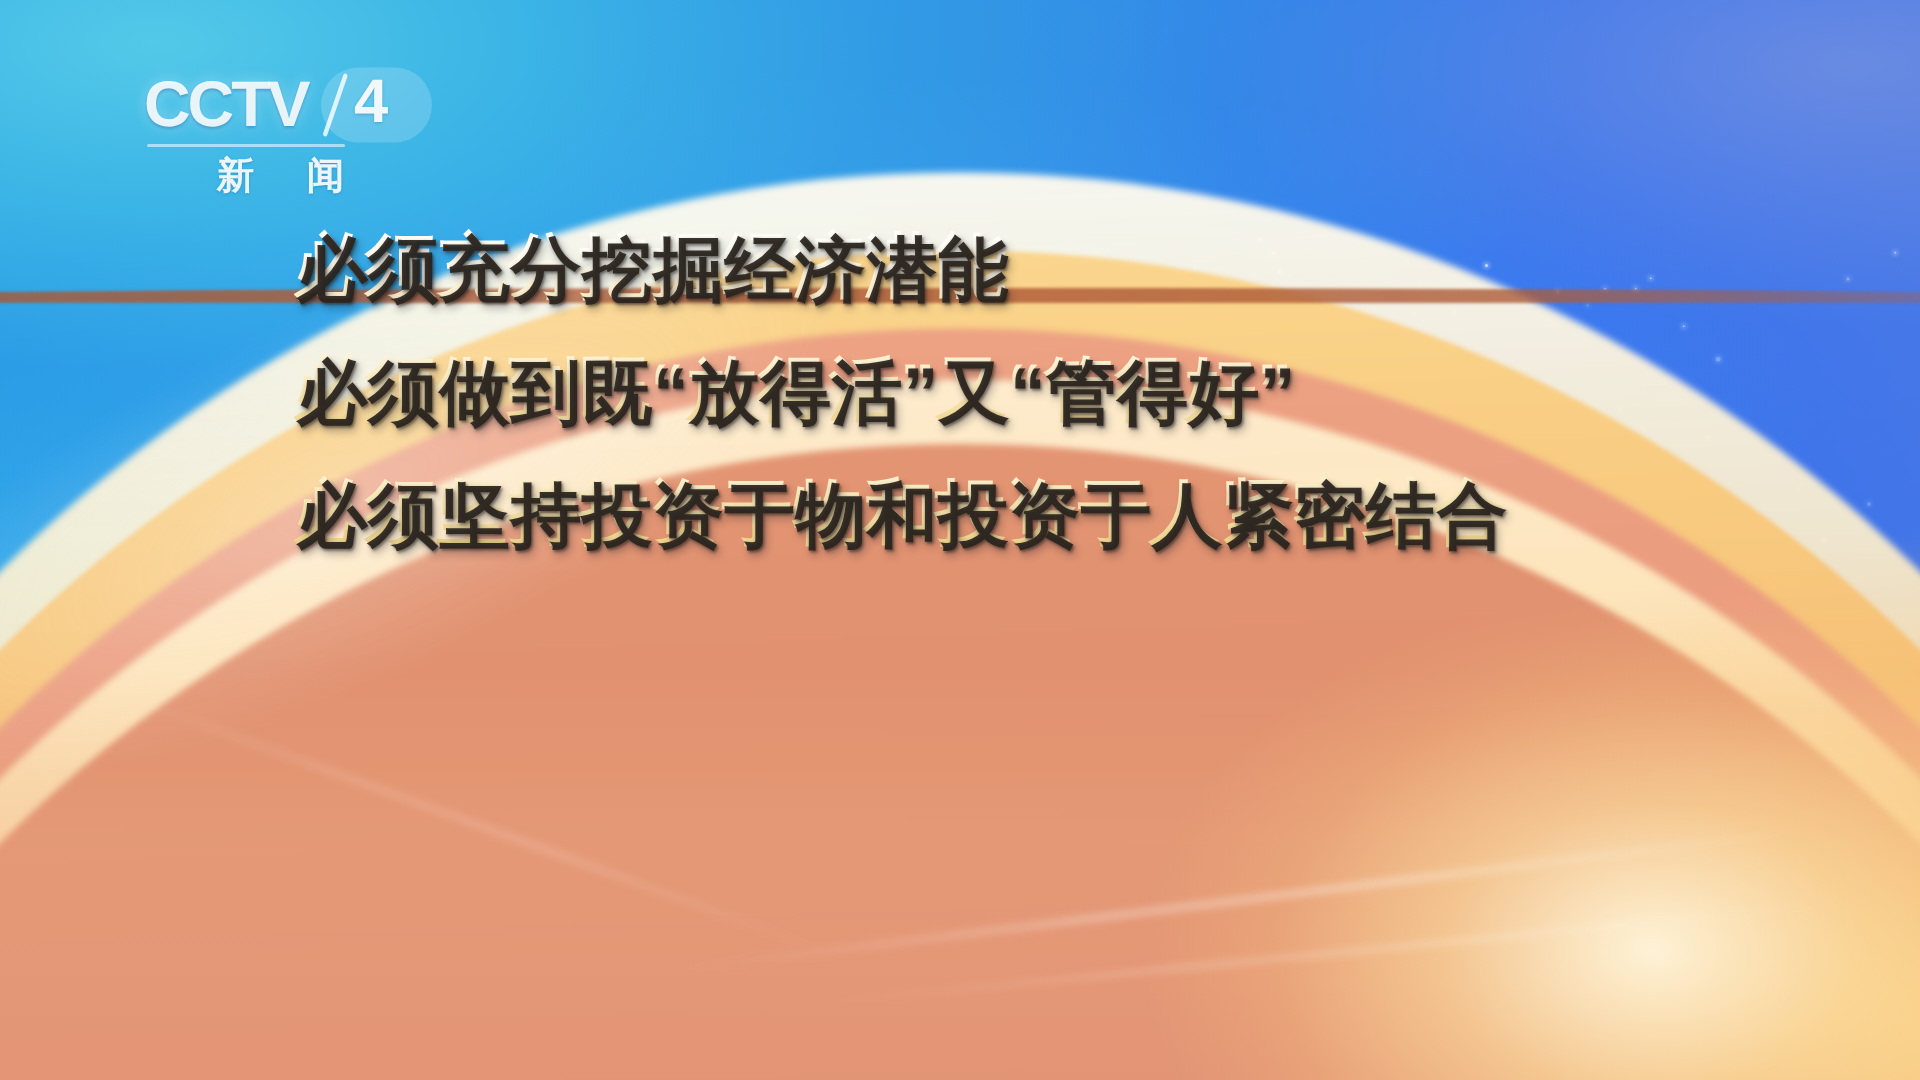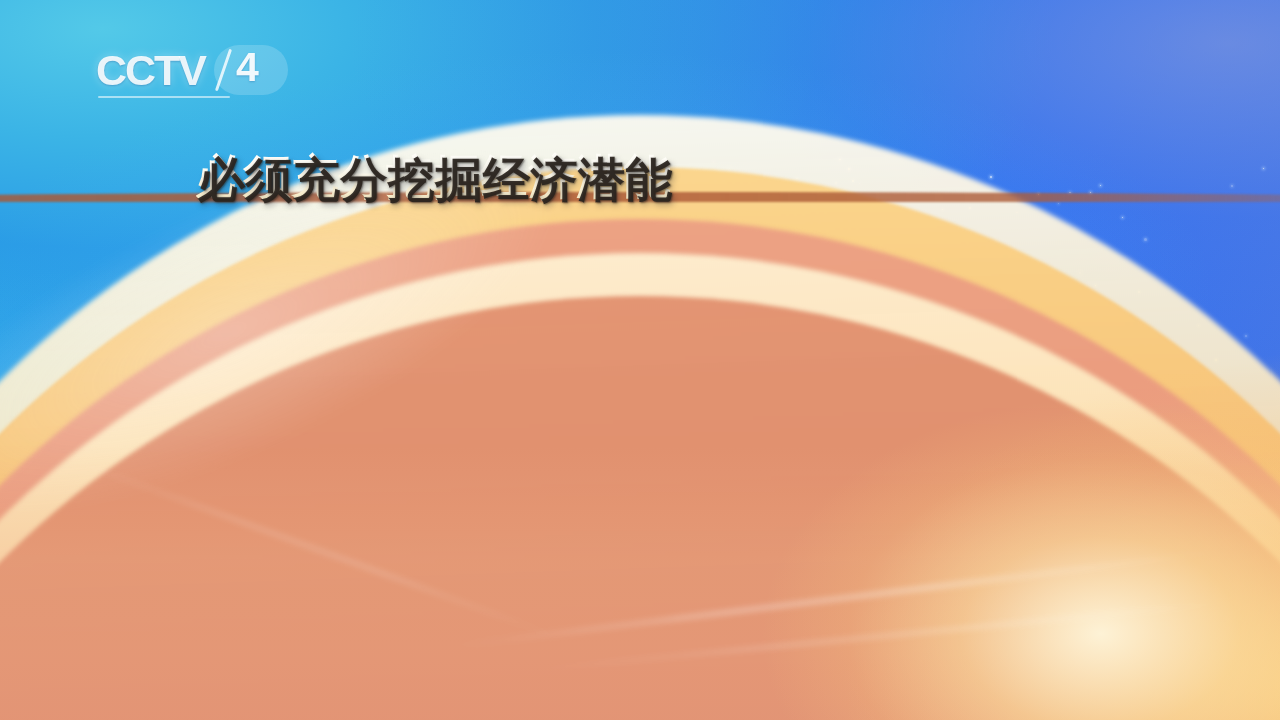--- a/index.html
+++ b/index.html
@@ -683,20 +683,23 @@
   <div class="streak streak-c"></div>
 
   <div class="cctv-logo">
     <div class="cctv-row">
       <span class="cctv-word">CCTV</span>
       <span class="cctv-pill"></span>
       <span class="cctv-slash"></span>
       <span class="cctv-num">4</span>
     </div>
     <div class="cctv-rule"></div>
+    <div class="cctv-sub">新 闻</div>
   </div>
 
 
   <div class="headline">
     <div class="hl-line hl-g1">必须充分挖掘经济潜能</div>
+    <div class="hl-line hl-g3">必须做到既“放得活”又“管得好”</div>
+    <div class="hl-line hl-g4">必须坚持投资于物和投资于人紧密结合</div>
   </div>
 
 </div>
 
 </body></html>

